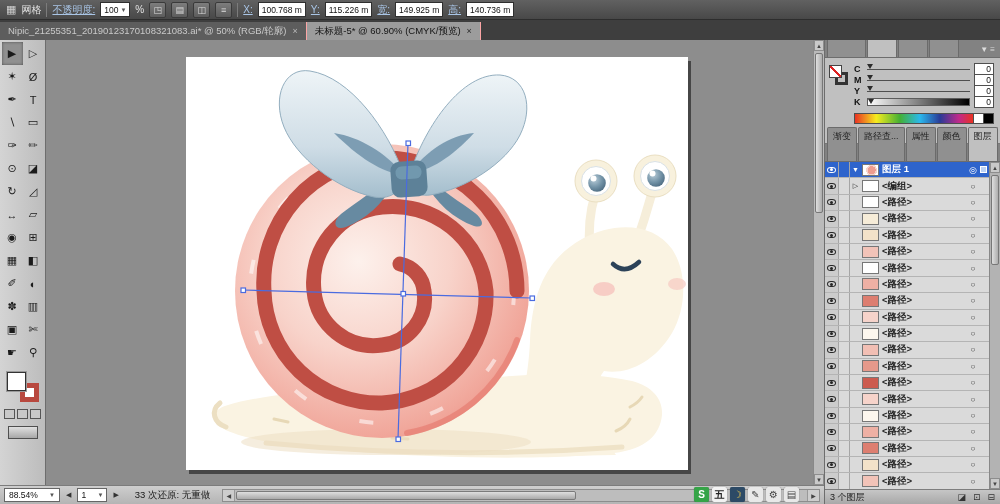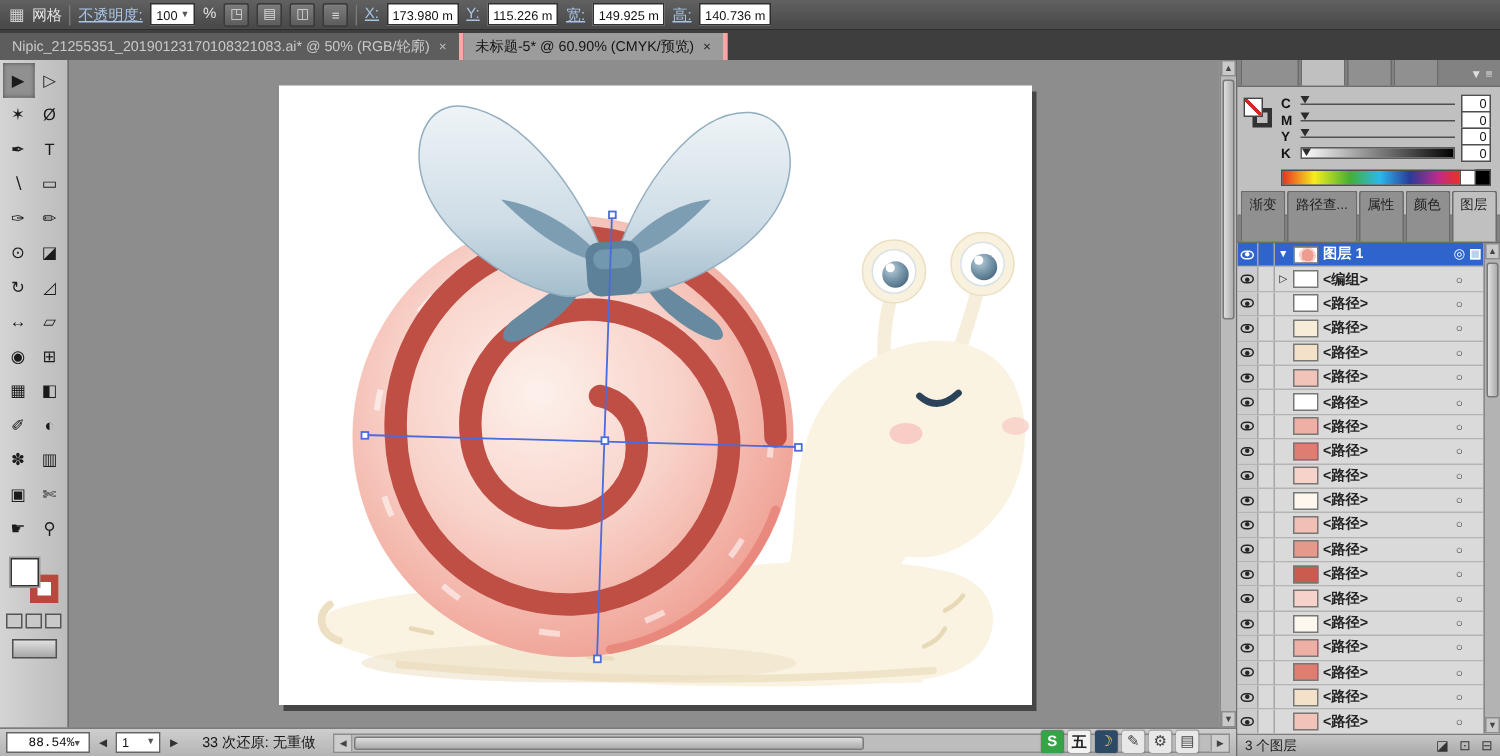--- a/index.html
+++ b/index.html
@@ -18,21 +18,21 @@
     padding:0 3px; color:#111; font-size:8.5px; gap:2px; white-space:nowrap; }
   .ibox .caret { font-size:6px; color:#555; }
   .icon-btn { width:17px; height:16px; background:linear-gradient(#7d7d7d,#5c5c5c); border:1px solid #3a3a3a;
     border-radius:2px; color:#ddd; font-size:9px; display:flex; align-items:center; justify-content:center; }
   .grid-ic { font-size:11px; color:#cfcfcf; }
 
   
   .tabbar { position:absolute; left:0; top:20px; width:100%; height:20px; background:#3e3e3e;
     display:flex; align-items:flex-end; z-index:5; }
   .dtab { height:18px; display:flex; align-items:center; gap:6px; padding:0 8px; font-size:9.5px;
-    border-right:3px solid #fca5a5; background:#5d5d5d; color:#c9c9c9; max-width:312px;
+    border-right:1px solid #fca5a5; background:#5d5d5d; color:#c9c9c9; max-width:312px;
     white-space:nowrap; overflow:hidden; }
   .dtab.active { background:#9c9c9c; color:#141414; }
   .dtab .x { font-size:9px; opacity:.85; }
 
   
   .toolbar { position:absolute; left:0; top:40px; width:46px; bottom:19px;
     background:linear-gradient(90deg,#d4d4d4,#bcbcbc); border-right:1px solid #6d6d6d;
     display:flex; flex-direction:column; align-items:center; padding-top:2px; z-index:4; }
   .tool-grid { display:grid; grid-template-columns:21px 21px; }
   .tool { width:21px; height:23px; display:flex; align-items:center; justify-content:center;
@@ -118,21 +118,21 @@
   .lfooter { height:15px; background:linear-gradient(#c6c6c6,#a8a8a8); border-top:1px solid #7d7d7d;
     display:flex; align-items:center; font-size:9px; padding:0 5px; gap:7px; color:#1c1c1c; }
   .lfooter .sp { flex:1; }
   .lf-ic { font-size:9px; color:#333; }
 
   
   .statusbar { position:absolute; left:0; bottom:0; height:19px; width:824px;
     background:linear-gradient(#cecece,#b4b4b4); border-top:1px solid #7c7c7c;
     display:flex; align-items:center; font-size:9px; padding:0 4px; gap:4px; z-index:4; }
   .zoombox { width:56px; height:14px; background:#fff; border:1px solid #666; display:flex; align-items:center;
-    justify-content:space-between; padding:0 14px; font-size:8.5px; color:#111;font-family:Liberation Mono, monospace; }
+    justify-content:space-between; padding:0 4px; font-size:8.5px; color:#111; }
   .navarr { font-size:7px; color:#333; padding:0 2px; }
   .abbox { width:30px; height:14px; background:#fff; border:1px solid #666; display:flex; align-items:center;
     justify-content:space-between; padding:0 3px; font-size:8.5px; color:#111; }
   .sb-text { margin-left:10px; font-size:9.5px; color:#171717; white-space:nowrap; }
   .hscroll { flex:1; height:13px; margin-left:8px; background:#bdbdbd; border:1px solid #8d8d8d;
     position:relative; display:flex; align-items:center; }
   .harr { width:12px; height:11px; font-size:6px; color:#444; display:flex; align-items:center; justify-content:center;
     background:#cdcdcd; border-right:1px solid #999; }
   .harr.r { position:absolute; right:0; border-right:none; border-left:1px solid #999; }
   .hthumb { position:absolute; left:13px; width:57%; top:1px; bottom:1px;
@@ -158,21 +158,21 @@
       <span class="caret">▼</span>
     </span>
     <span class="lbl">%</span>
     <span class="icon-btn">◳</span>
     <span class="icon-btn">▤</span>
     <span class="icon-btn">◫</span>
     <span class="icon-btn">≡</span>
     <span class="vsep"></span>
     <span class="link">X:</span>
     <span class="ibox">
-        <span>173.980 m</span>
+        <span>100.768 m</span>
       </span>
     <span class="link">Y:</span>
     <span class="ibox">
         <span>115.226 m</span>
       </span>
     <span class="link">宽:</span>
     <span class="ibox">
         <span>149.925 m</span>
       </span>
     <span class="link">高:</span>

